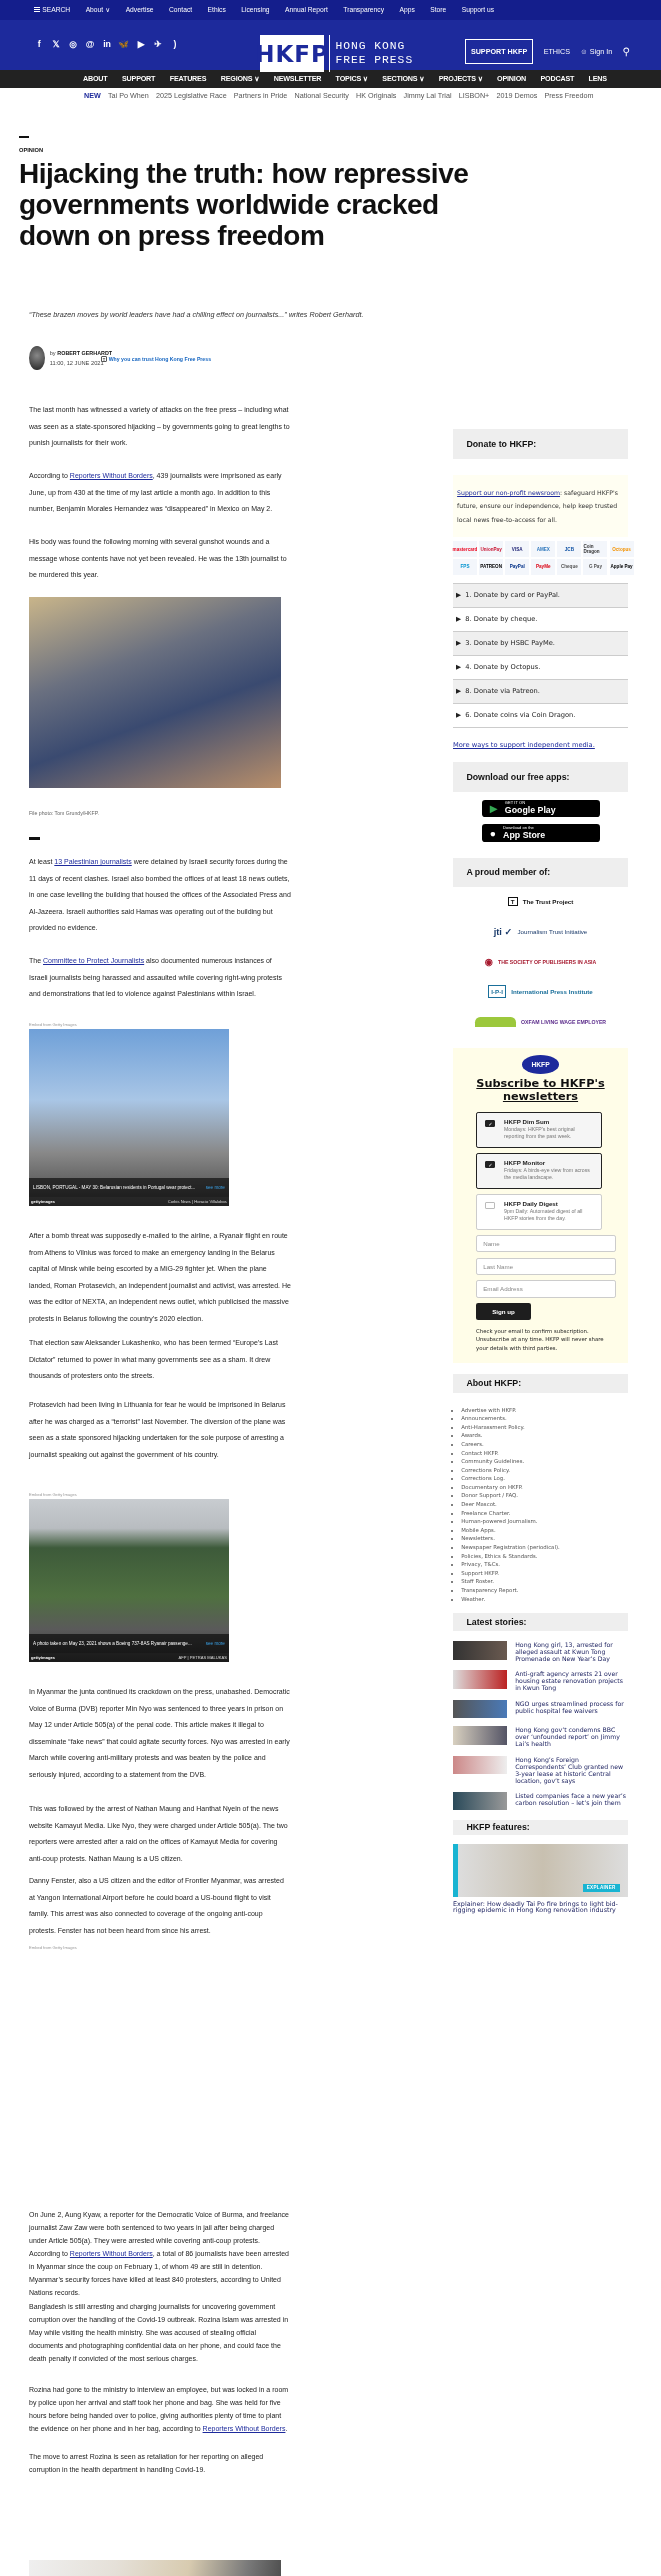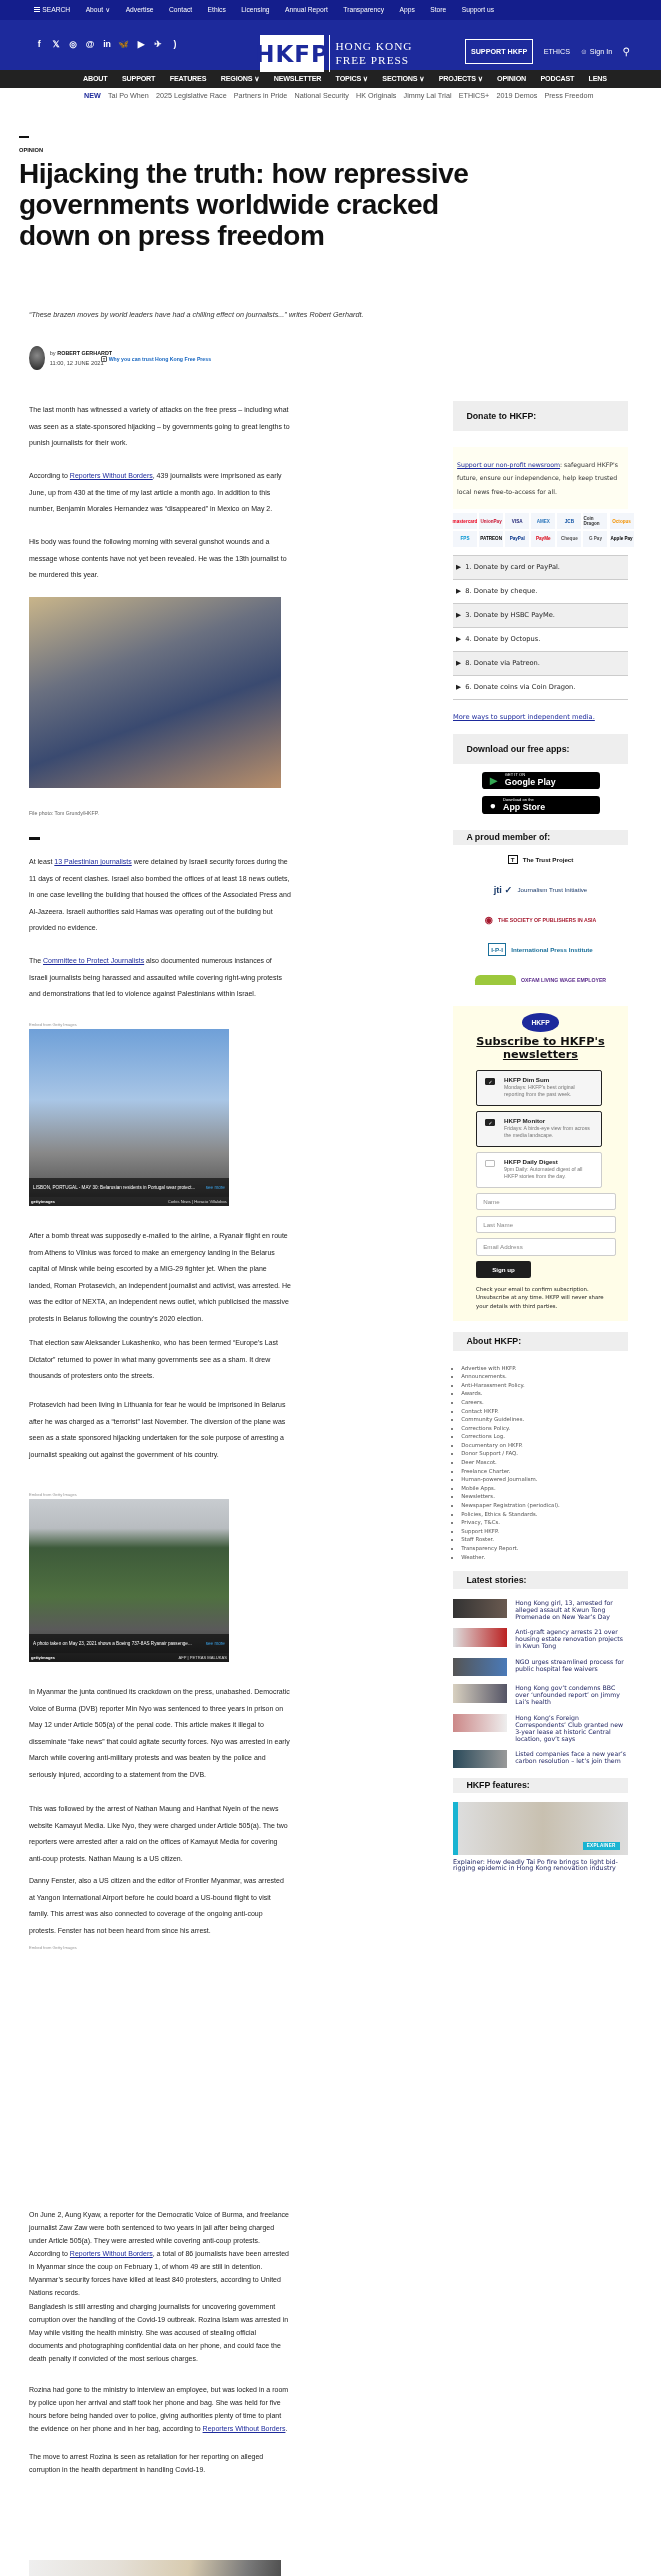--- a/index.html
+++ b/index.html
@@ -12,21 +12,21 @@
   .hamb { width: 6.2px; height: 5.2px; display: inline-flex; flex-direction: column; justify-content: space-between; }
   .hamb span { height: 1px; background: #fff; display: block; }
 
   
   .masthead { height: 50px; background: #1d2a9c; position: relative; display: flex; align-items: center; }
   .socials { position: absolute; left: 34px; top: 17.5px; display: flex; gap: 6.7px; }
   .soc { width: 10.3px; height: 14.4px; color: #fff; font-size: 8.8px; font-weight: bold; display: flex; align-items: center; justify-content: center; cursor: pointer; }
   .logo { position: absolute; left: 260px; top: 15.5px; display: flex; align-items: center; gap: 5.2px; }
   .logo-box { width: 64px; height: 37px; background: #fff; color: #1d2a9c; font-weight: bold; font-size: 23px; letter-spacing: 1px; display: flex; align-items: center; justify-content: center; font-family: "DejaVu Sans", sans-serif; }
   .logo-divider { width: 1px; height: 37px; background: #fff; }
-  .logo-text { color: #fff; font-size: 11.3px; line-height: 13.4px; letter-spacing: 1px; font-family: Liberation Serif, serif; }
+  .logo-text { color: #fff; font-size: 11.3px; line-height: 13.4px; letter-spacing: 1px; font-family: Liberation Mono, monospace; }
   .mast-right { position: absolute; right: 32px; top: 19.6px; display: flex; align-items: center; gap: 10.3px; color: #fff; font-size: 7.2px; }
   .support-btn { border: 1px solid #fff; padding: 6.7px 5.2px; font-weight: bold; font-size: 7.2px; color: #fff; cursor: pointer; }
   .mast-right .link { cursor: pointer; display: flex; align-items: center; gap: 2.1px; }
 
   
   .mainnav { height: 18px; background: #222; display: flex; align-items: center; padding-left: 83px; gap: 14.4px; color: #fff; font-weight: bold; font-size: 7.2px; letter-spacing: -0.2px; }
   .mainnav .nav-item { cursor: pointer; }
   .subnav { height: 15.5px; display: flex; align-items: center; padding-left: 84px; gap: 7.2px; font-size: 7.2px; color: #555; }
   .subnav .new { color: #1d2a9c; font-weight: bold; }
   .subnav .sub-item { cursor: pointer; }
@@ -167,21 +167,21 @@
   <span class="nav-item">LENS</span>
 </div>
 <div class="subnav">
   <span class="new">NEW</span>
   <span class="sub-item">Tai Po When</span>
   <span class="sub-item">2025 Legislative Race</span>
   <span class="sub-item">Partners in Pride</span>
   <span class="sub-item">National Security</span>
   <span class="sub-item">HK Originals</span>
   <span class="sub-item">Jimmy Lai Trial</span>
-  <span class="sub-item">ETHICS+</span>
+  <span class="sub-item">LISBON+</span>
   <span class="sub-item">2019 Demos</span>
   <span class="sub-item">Press Freedom</span>
 </div>
 
 <div class="article-head">
   <div class="kicker-bar"></div>
   <div class="kicker">OPINION</div>
   <h1 class="headline">Hijacking the truth: how repressive governments worldwide cracked down on press freedom</h1>
   <div class="subtitle">“These brazen moves by world leaders have had a chilling effect on journalists...” writes Robert Gerhardt.</div>
   <div class="byline">
@@ -271,21 +271,21 @@
   </div>
 <div class="body-col" style="top:2383px; line-height:13px;">
     <p><span>Rozina had gone to the ministry to interview an employee, but was locked in a room by police upon her arrival and staff took her phone and bag. She was held for five hours before being handed over to police, giving authorities plenty of time to plant the evidence on her phone and in her bag, according to </span><a>Reporters Without Borders</a><span>.</span></p>
   </div>
 <div class="body-col" style="top:2450px; line-height:13px;">
     <p>The move to arrest Rozina is seen as retaliation for her reporting on alleged corruption in the health department in handling Covid-19.</p>
   </div>
 
 <div class="img" style="top:2560px; width:252px; height:229px; background:linear-gradient(100deg,#efefef 0%,#e5e0d8 30%,#d8cbb0 55%,#7a7a7a 75%,#222 100%);"></div>
 
-<div class="sidebar" style="top:401px;">
+<div class="sidebar" style="top:429px;">
   <div class="side-h">Donate to HKFP:</div>
   <div class="support-blurb" style="margin-top:15.5px;">
     <a>Support our non-profit newsroom</a><span>: safeguard HKFP's future, ensure our independence, help keep trusted local news free-to-access for all.</span>
   </div>
   <div class="pay-grid">
     <div class="pay" style="color:#eb001b;">mastercard</div>
     <div class="pay" style="color:#c8102e;">UnionPay</div>
     <div class="pay">VISA</div>
     <div class="pay" style="color:#2e77bc;">AMEX</div>
     <div class="pay" style="color:#0b4ea2;">JCB</div>
@@ -336,21 +336,21 @@
       </span>
   </div>
   <div class="store-btn" style="margin-bottom:11.3px;">
     <span style="font-size:10.3px;">●</span>
     <span>
         <div class="sm">Download on the</div>
         <div class="lg">App Store</div>
       </span>
   </div>
 
-  <div class="side-h" style="height:15px;margin-top:16px;">A proud member of:</div>
+  <div class="side-h" style="height:29px;margin-top:16px;">A proud member of:</div>
   <div class="member">
       <span style="border:1px solid #111;padding:0 2.1px;">T</span>
       <span>The Trust Project</span>
     </div>
   <div class="member" style="color:#1a3a6a;">
       <span style="font-size:9.3px;">jti ✓</span>
       <span style="font-weight:normal;">Journalism Trust Initiative</span>
     </div>
   <div class="member" style="color:#a6192e;font-size:5.2px;">
       <span style="font-size:9.3px;">◉</span>

